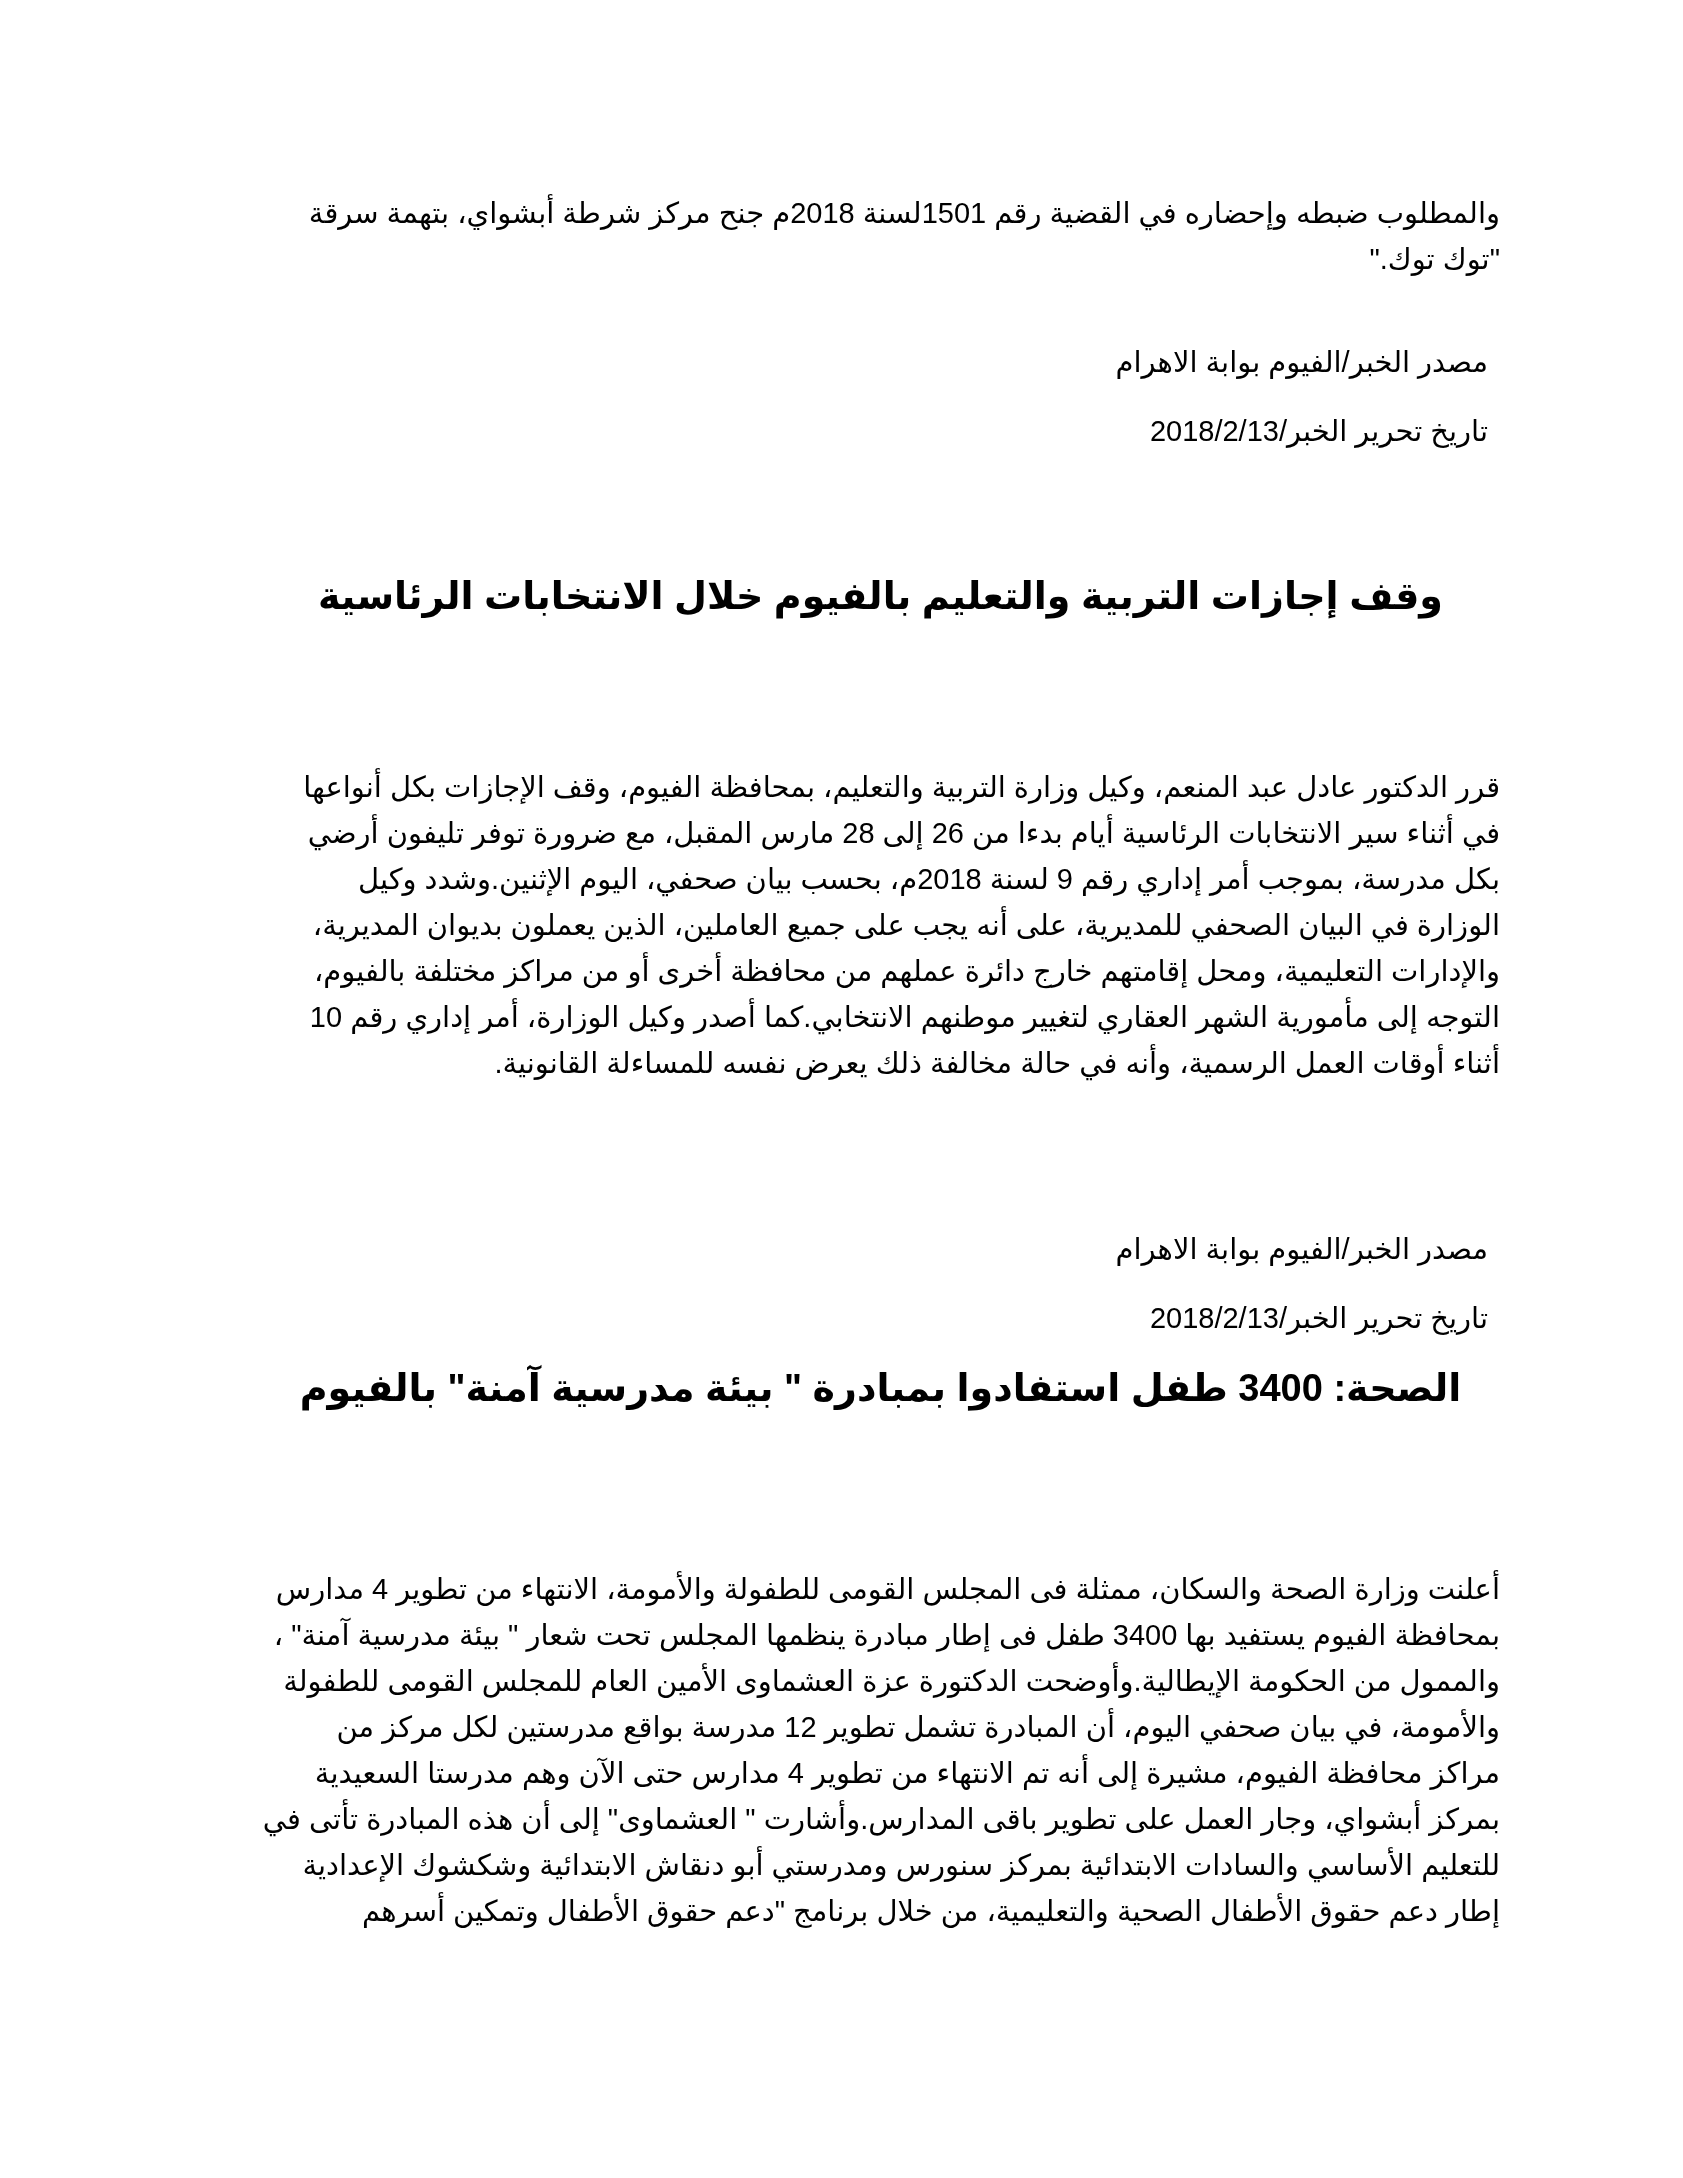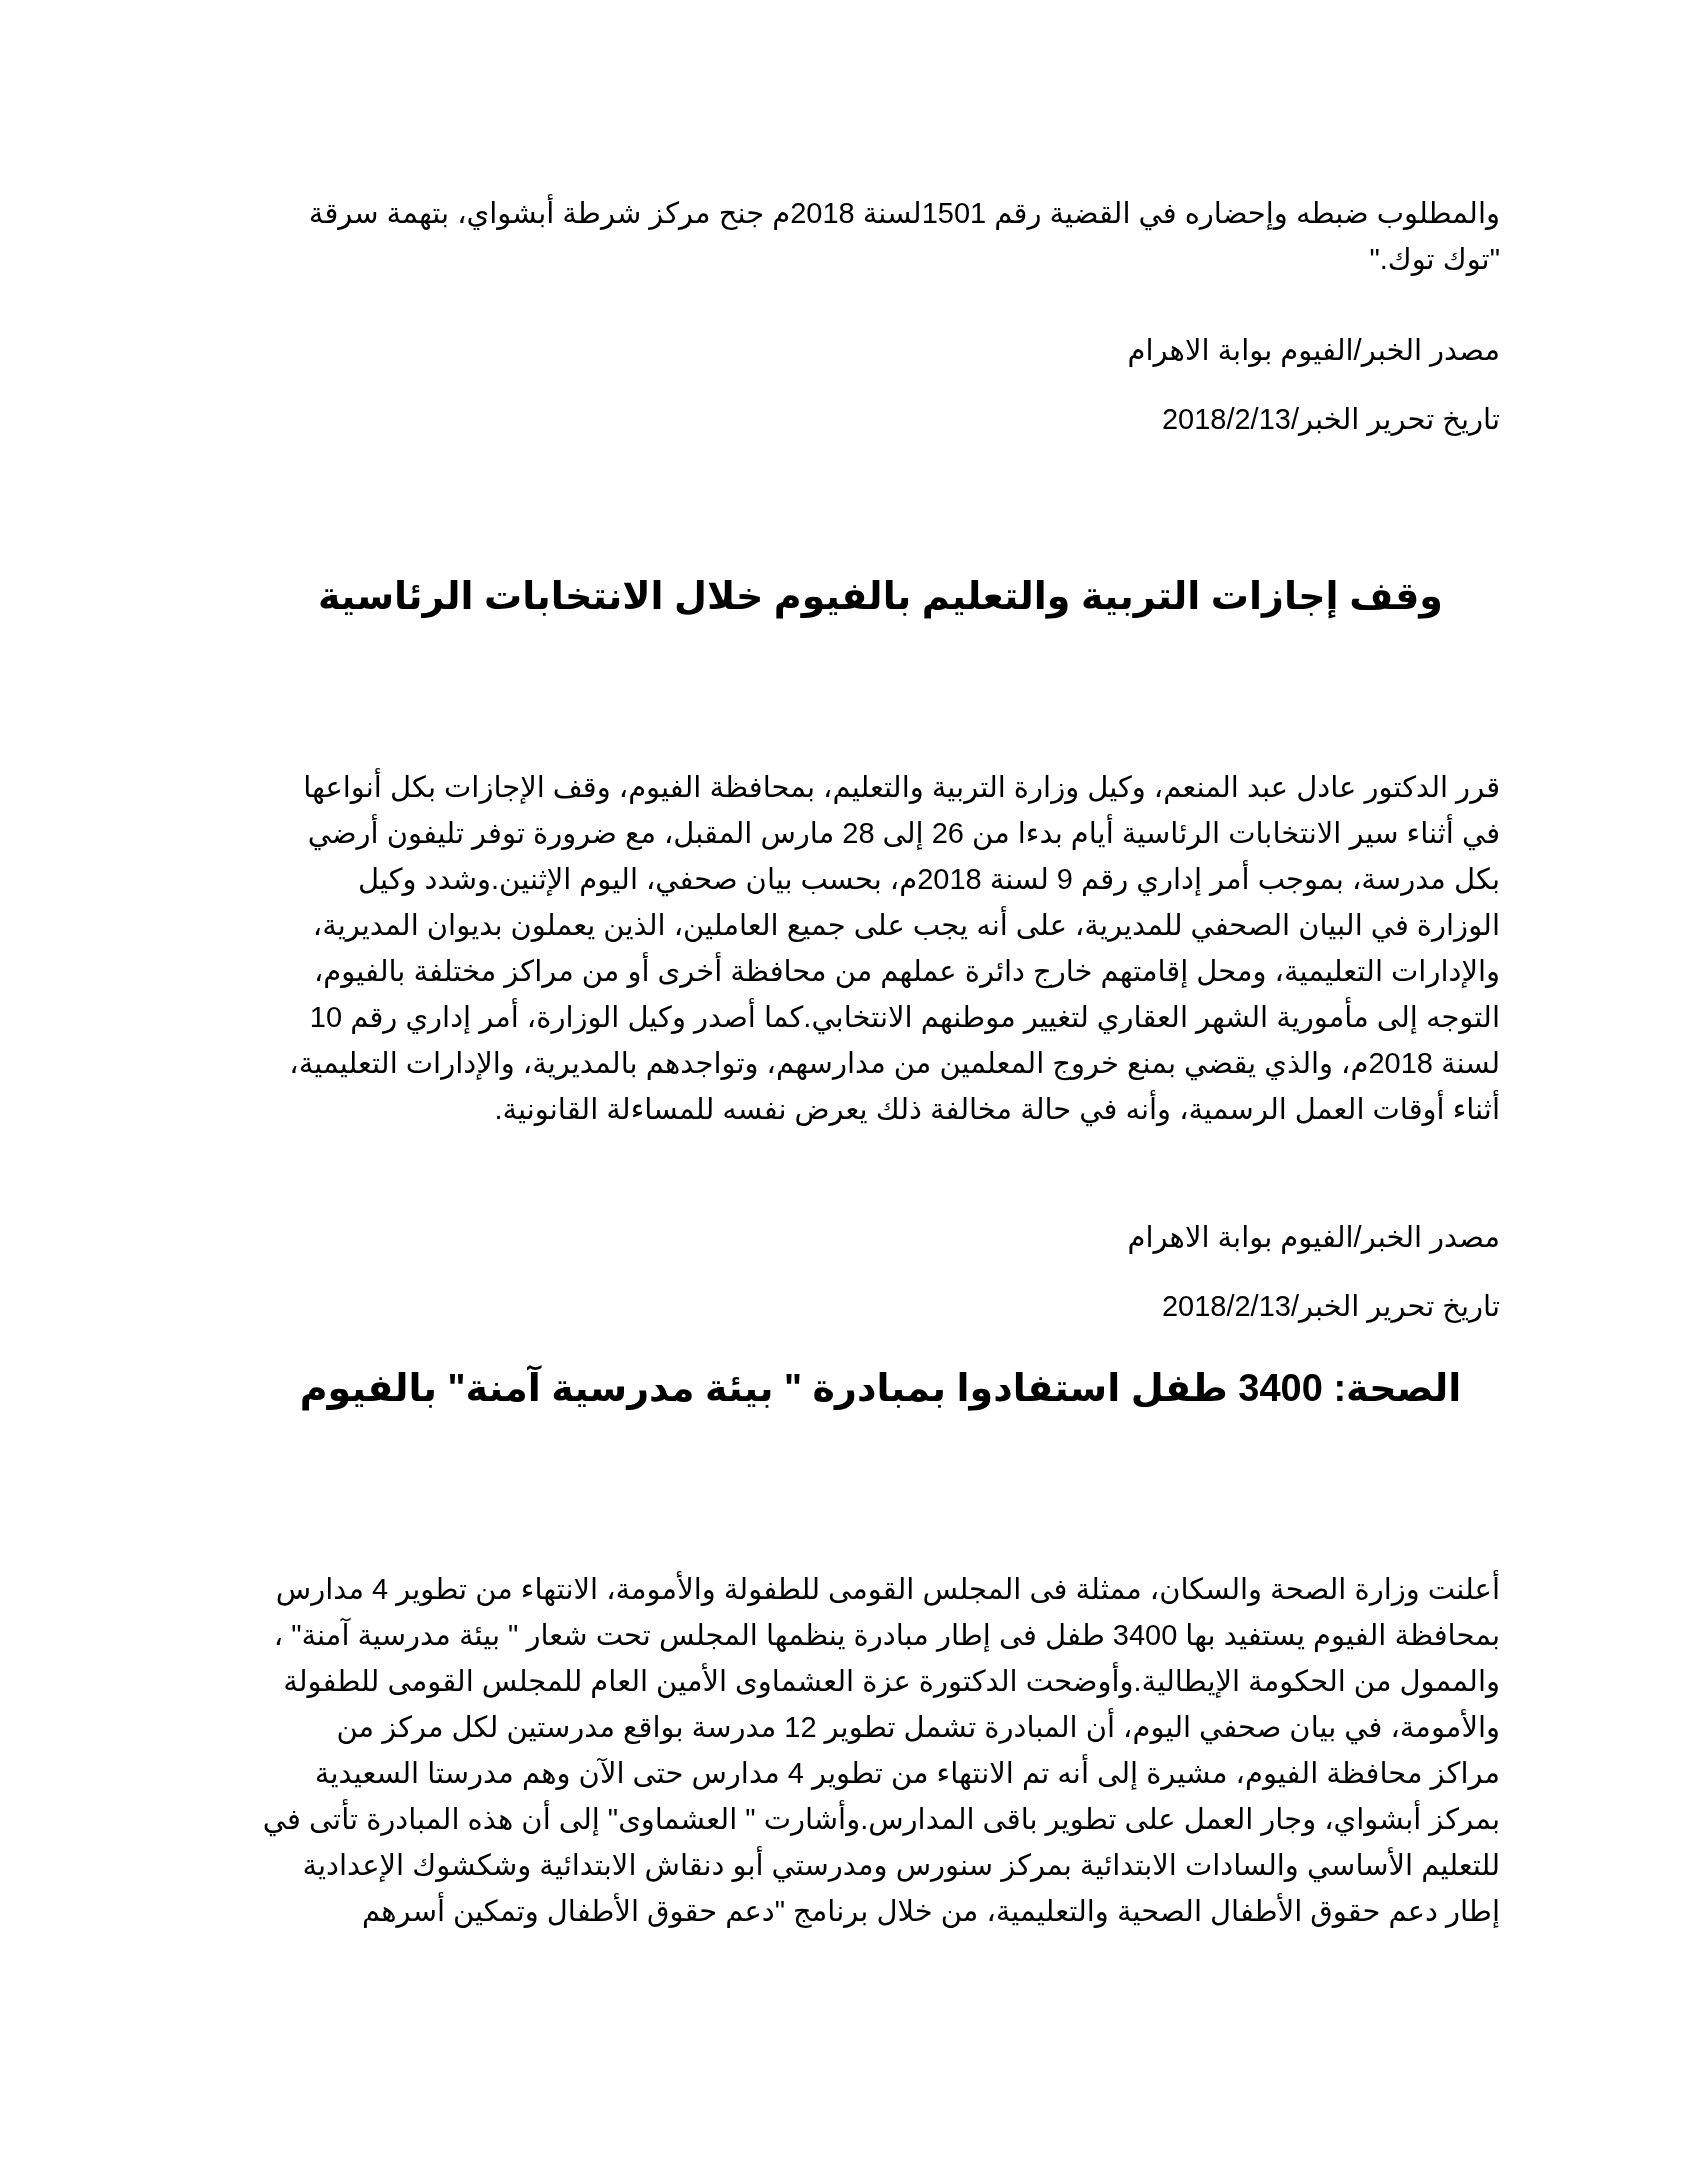--- a/index.html
+++ b/index.html
@@ -4,21 +4,21 @@
 <style>
   html, body { margin: 0; padding: 0; background: #ffffff; }
   body { width: 1683px; height: 2178px; position: relative; overflow: hidden; color: #000; }
   .page {
     position: absolute; left: 15px; top: 0; width: 1683px; height: 1664px;
     direction: rtl; font-family: "Liberation Sans", "DejaVu Sans", sans-serif;
   }
   .block { position: absolute; right: 198px; width: 1297px; text-align: justify; text-align-last: right; }
   .para { font-size: 29px; line-height: 46px; margin: 0; }
   .para p { margin: 0; }
-  .meta { position: absolute; right: 198px; font-size: 29px; line-height: 46px; margin: 0; white-space: nowrap; }
+  .meta { position: absolute; right: 198px; font-size: 29px; line-height: 46px; margin: 12px; white-space: nowrap; }
   .title { position: absolute; left: 0; width: 1683px; text-align: center; font-weight: bold; font-size: 38px; margin: 0; white-space: nowrap; padding-left: 24px; }
 </style>
 </head>
 <body>
 
 <div class="page">
 
   <div class="block para" style="top:190px;">
     <p>والمطلوب ضبطه وإحضاره في القضية رقم  1501لسنة 2018م جنح مركز شرطة أبشواي، بتهمة سرقة</p>
     <p style="text-align:right;">"توك توك."</p>
@@ -27,21 +27,20 @@
   <p class="meta" style="top:396px;">تاريخ تحرير الخبر/2018/2/13</p>
 
   <h2 class="title" style="top:574px;">وقف إجازات التربية والتعليم بالفيوم خلال الانتخابات الرئاسية</h2>
   <div class="block para" style="top:764px;">
     <p>قرر الدكتور عادل عبد المنعم، وكيل وزارة التربية والتعليم، بمحافظة الفيوم، وقف الإجازات بكل أنواعها</p>
     <p>في أثناء سير الانتخابات الرئاسية أيام بدءا من 26 إلى 28 مارس المقبل، مع ضرورة توفر تليفون أرضي</p>
     <p>بكل مدرسة، بموجب أمر إداري رقم 9 لسنة 2018م، بحسب بيان صحفي، اليوم الإثنين.وشدد وكيل</p>
     <p>الوزارة في البيان الصحفي للمديرية، على أنه يجب على جميع العاملين، الذين يعملون بديوان المديرية،</p>
     <p>والإدارات التعليمية، ومحل إقامتهم خارج دائرة عملهم من محافظة أخرى أو من مراكز مختلفة بالفيوم،</p>
     <p>التوجه إلى مأمورية الشهر العقاري لتغيير موطنهم الانتخابي.كما أصدر وكيل الوزارة، أمر إداري رقم 10</p>
-    <p>لسنة 2018م، والذي يقضي بمنع خروج المعلمين من مدارسهم، وتواجدهم بالمديرية، والإدارات التعليمية،</p>
     <p style="text-align:right;">أثناء أوقات العمل الرسمية، وأنه في حالة مخالفة ذلك يعرض نفسه للمساءلة القانونية.</p>
   </div>
   <p class="meta" style="top:1214px;">مصدر الخبر/الفيوم بوابة الاهرام</p>
   <p class="meta" style="top:1283px;">تاريخ تحرير الخبر/2018/2/13</p>
 
   <h2 class="title" style="top:1366px;">الصحة: 3400 طفل استفادوا بمبادرة " بيئة مدرسية آمنة" بالفيوم</h2>
   <div class="block para" style="top:1566px;">
     <p>أعلنت وزارة الصحة والسكان، ممثلة فى المجلس القومى للطفولة والأمومة، الانتهاء من تطوير 4 مدارس</p>
     <p>بمحافظة الفيوم يستفيد بها 3400 طفل فى إطار مبادرة ينظمها المجلس تحت شعار " بيئة مدرسية آمنة" ،</p>
     <p>والممول من الحكومة الإيطالية.وأوضحت الدكتورة عزة العشماوى الأمين العام للمجلس القومى للطفولة</p>

